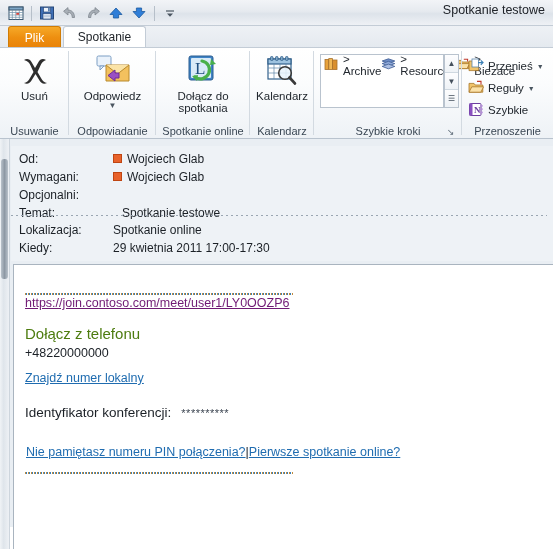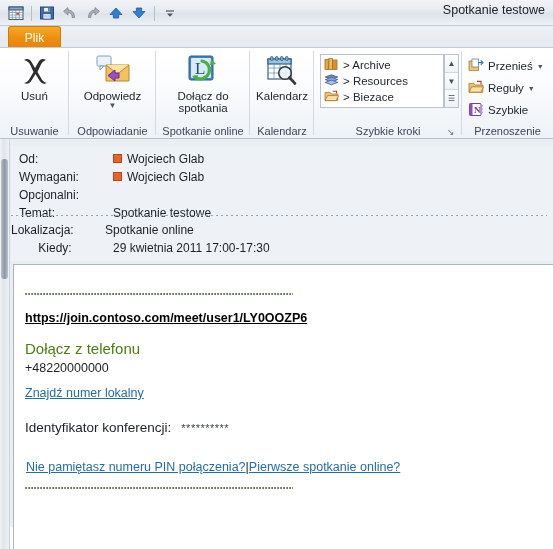--- a/index.html
+++ b/index.html
@@ -87,21 +87,21 @@
     display: flex; flex-direction: column; align-items: center;
   }
   .bigbtn .ico { height: 36px; display: flex; align-items: center; justify-content: center; }
   .bigbtn .lbl { font-size: 11.5px; color: #22282f; text-align: center; line-height: 12px; margin-top: 2px; }
   .caret { font-size: 8px; color: #4a5560; line-height: 7px; }
 
   
   .qs-box {
     position: absolute; left: 6px; top: 6px; width: 124px; height: 54px;
     background: #ffffff; border: 1px solid #b9c3ce;
-    display: flex; flex-direction: column; justify-content: space-around;
+    display: flex; justify-content: space-around;
     padding: 2px 0 2px 3px;
   }
   .qs-item { display: flex; align-items: center; gap: 4px; font-size: 11.5px; color: #22282f; height: 16px; }
   .qs-scroll {
     position: absolute; left: 130px; top: 6px; width: 15px; height: 54px;
     display: flex; flex-direction: column;
     border: 1px solid #b9c3ce; background: #f3f6f9;
   }
   .qs-sbtn {
     flex: 1; display: flex; align-items: center; justify-content: center;
@@ -158,22 +158,22 @@
   .body-inner { position: relative; padding: 0; }
   .bdash {
     height: 2px; margin: 0 0 0 11px; width: 268px;
     background: repeating-linear-gradient(to right, #c08a3e 0 1px, #3b7fb5 1px 2px, transparent 2px 3px);
   }
   .b-h1 {
     font-size: 17.5px; color: #1f6cb0; text-decoration: underline;
     margin: 9px 0 0 11px; font-weight: normal; line-height: 22px;
   }
   .b-url {
-    font-size: 12.5px; color: #000000; text-decoration: underline;
-    margin: 15px 0 0 11px; line-height: 16px; font-weight: bold;
+    font-size: 12.5px; color: #701a75; text-decoration: underline;
+    margin: 0 0 0 11px; line-height: 16px;
   }
   .b-h2 {
     font-size: 15px; color: #4d7c0f; margin: 13px 0 0 11px; line-height: 19px; font-weight: normal;
   }
   .b-plain { font-size: 12.5px; color: #1b2026; margin: 2px 0 0 11px; line-height: 16px; }
   .b-link { font-size: 12.5px; color: #1f6cb0; text-decoration: underline; margin: 9px 0 0 11px; line-height: 16px; display: inline-block; }
   .b-confrow {
     display: flex; align-items: baseline; gap: 10px; margin: 18px 0 16px 11px;
     font-size: 13.5px; color: #1b2026; line-height: 18px;
   }
@@ -256,20 +256,21 @@
           <path d="M4 7.6 L10 7.6 L7 10.8 Z" fill="#4a5560"></path>
         </svg>
       </div>
     </div>
 
     <div class="win-title">Spotkanie testowe</div>
   </div>
 
   <div class="tabstrip">
     <div class="tab tab-file">Plik</div>
+    <div class="tab tab-meeting">Spotkanie</div>
   </div>
 
   <div class="ribbon">
 
     <div class="rgroup" style="left:0px; width:69px;">
       <div class="bigbtn">
         <div class="ico">
           <svg width="34" height="34" viewBox="0 0 34 34">
             <path d="M6 7 C9 5 12 6 13.5 9 L17 15 L20.5 9 C22 6 25 5 28 7 C25 8 23.5 10 22.5 12.5 L19.5 19 L23 25 C24.5 28 26.5 29.5 29 30 C26 31.5 23 30.5 21.5 27.5 L17.5 21 L13.5 27.5 C12 30.5 9 31.5 6 30 C8.5 29.5 10.5 28 12 25 L15.5 19 L12.5 12.5 C11.5 10 10 8 6 7 Z" fill="#2e2e2e"></path>
           </svg>
@@ -466,34 +467,34 @@
         <span class="presence"></span>
         <span>Wojciech Glab</span>
       </span>
     </div>
 
     <div class="hrow" style="top:40px; left:8px;">
       <span class="hlabel">Opcjonalni:</span>
       <span class="hval"></span>
     </div>
 
-    <div class="hrow" style="top:58px; left:8px;">
+    <div class="hrow" style="top:58px; left:8px;gap:9px;">
       <span class="hlabel">Temat:</span>
       <span class="hval">Spotkanie testowe</span>
     </div>
   </div>
 
   <div class="dashline" style="top:215px;"></div>
 
   <div class="hdr" style="top:219px; height:42px;">
-    <div class="hrow" style="top:2px; left:0;">
+    <div class="hrow" style="top:2px; left:8px;">
       <span class="hlabel">Lokalizacja:</span>
       <span class="hval">Spotkanie online</span>
     </div>
-    <div class="hrow" style="top:20px; left:8px;text-align:center;">
+    <div class="hrow" style="top:20px; left:8px;">
       <span class="hlabel">Kiedy:</span>
       <span class="hval">29 kwietnia 2011 17:00-17:30</span>
     </div>
   </div>
 
   <div class="bodybox">
     <div class="body-inner">
 
       <div style="height:28px;"></div>
       <div class="bdash"></div>

